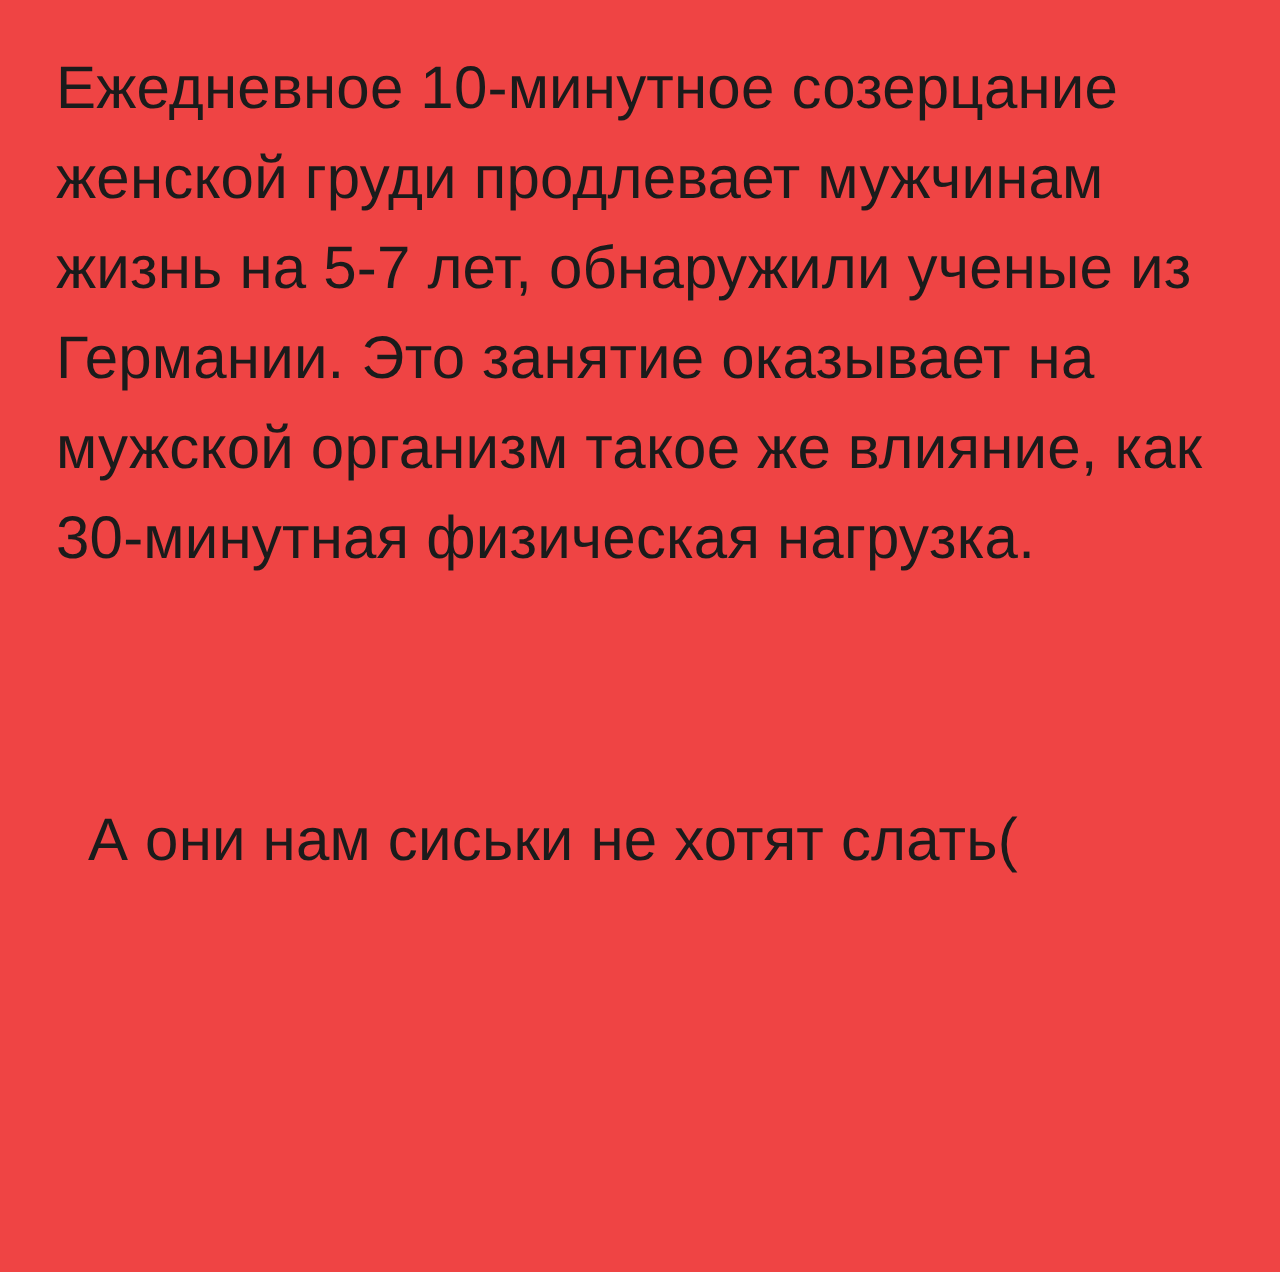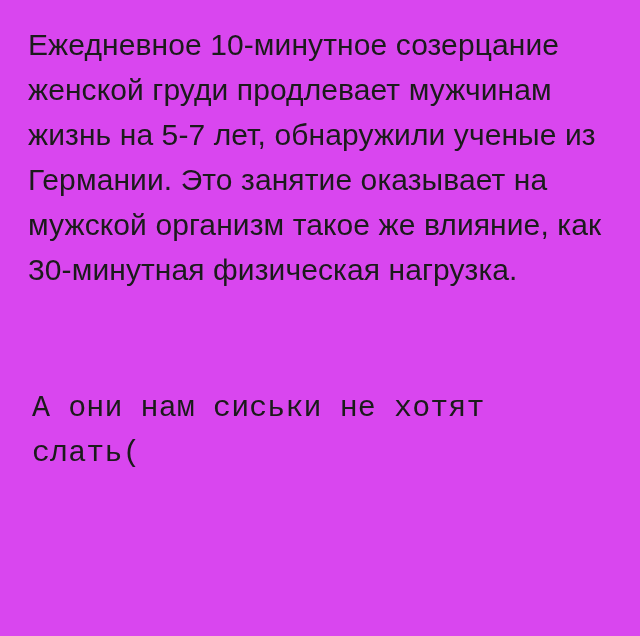--- a/index.html
+++ b/index.html
@@ -11,38 +11,37 @@
     height: 636px;
     background: #ffffff;
     font-family: "Liberation Sans", sans-serif;
     overflow: hidden;
   }
   .page {
     box-sizing: border-box;
     width: 640px;
     height: 636px;
     padding: 22px 32px 0 28px;
-    background: #d946ef;
+    background: #ef4444;
   }
   .text-block {
     color: #1b1b1b;
     font-size: 30px;
     line-height: 45px;
     font-weight: 400;
     letter-spacing: 0.1px;
     white-space: pre-wrap;
     word-break: normal;
   }
   .paragraph-main {
     margin: 0;
   }
   .paragraph-second {
-    margin: 4px;
+    margin: 16px;
     padding-top: 90px;
-    font-family: Liberation Mono, monospace;
   }
 </style>
 </head>
 <body>
 
 <div class="page">
   <p class="text-block paragraph-main">Ежедневное 10-минутное созерцание женской груди продлевает мужчинам жизнь на 5-7 лет, обнаружили ученые из Германии. Это занятие оказывает на мужской организм такое же влияние, как 30-минутная физическая нагрузка.</p>
   <p class="text-block paragraph-second">А они нам сиськи не хотят слать(</p>
 </div>
 

